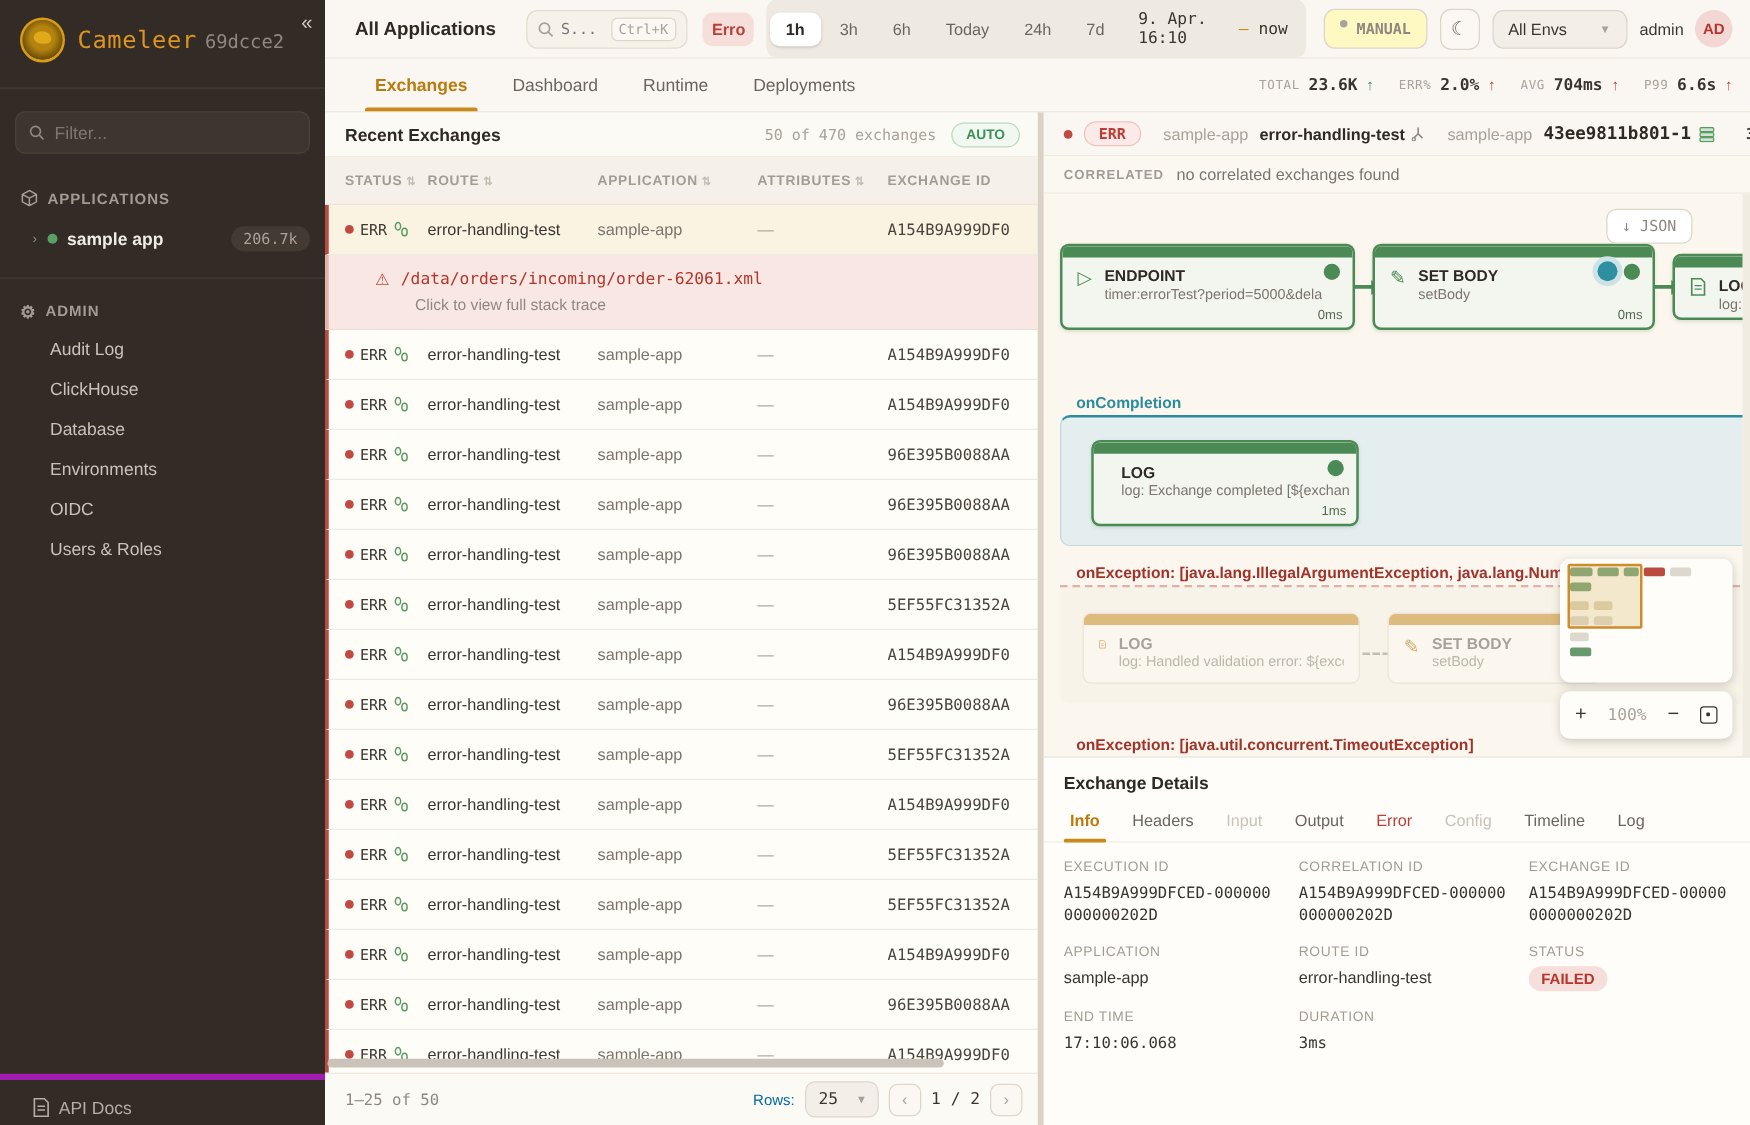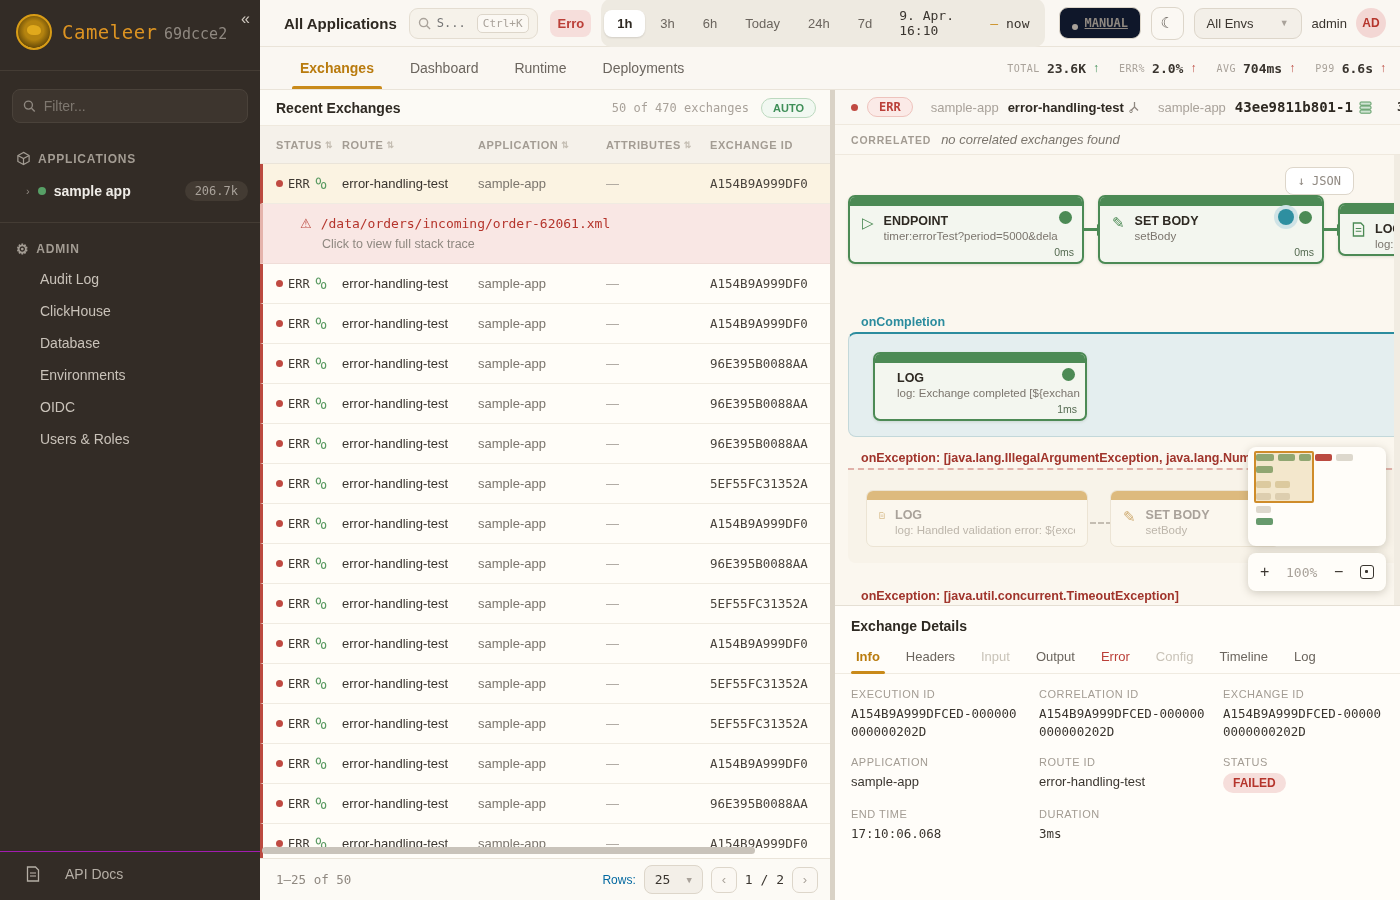--- a/index.html
+++ b/index.html
@@ -20,38 +20,38 @@
   .filter-wrap input { background:transparent; border:none; outline:none; color:#cfc8bf; font-size:14px; width:100%; font-family:"Liberation Sans", sans-serif; }
   .filter-wrap input::placeholder { color:#7e776f; }
   .sec-label { display:flex; align-items:center; gap:7px; padding:18px 16px 6px; font-size:12px; font-weight:bold; letter-spacing:.8px; color:#a39c93; }
   .app-item { display:flex; align-items:center; gap:8px; padding:9px 12px 9px 26px; cursor:pointer; }
   .app-item .chev { color:#8f8880; font-size:11px; }
   .app-dot { width:8px; height:8px; border-radius:50%; background:#57a066; }
   .app-name { color:#efece7; font-weight:bold; font-size:14px; flex:1; }
   .count-badge { font-family:"DejaVu Sans Mono", monospace; font-size:12px; color:#a9a29a; background:#433b33; border-radius:10px; padding:3px 10px; }
   .admin-list { display:flex; flex-direction:column; }
   .admin-item { padding:8px 16px 8px 40px; font-size:14px; color:#c9c2b9; cursor:pointer; }
-  .side-bottom { margin-top:auto; border-top:1px solid #a21caf; padding:14px 16px 18px 26px; display:flex; align-items:center; gap:25px; font-size:14px; color:#b5aea5; cursor:pointer; }
+  .side-bottom { margin-top:auto; border-top:5px solid #a21caf; padding:14px 16px 6px 26px; display:flex; align-items:center; gap:7px; font-size:14px; color:#b5aea5; cursor:pointer; }
 
   
   .main { flex:1; display:flex; flex-direction:column; min-width:0; }
 
   
   .toph { height:47px; background:#faf7f2; border-bottom:1px solid #eae4d9; display:flex; align-items:center; gap:10px; padding:0 14px 0 24px; }
-  .toph-title { font-size:15px; font-weight:bold; color:#2e2922; margin-right:2px; white-space:nowrap; }
+  .toph-title { font-size:15px; font-weight:bold; color:#2e2922; margin-right:14px; white-space:nowrap; }
   .searchbox { display:flex; align-items:center; gap:6px; background:#f6f2ea; border:1px solid #e4ddd1; border-radius:9px; padding:5px 8px; }
   .searchbox input { border:none; outline:none; background:transparent; width:34px; font-family:"DejaVu Sans Mono", monospace; font-size:12px; color:#6b655e; }
   .kbd { font-family:"DejaVu Sans Mono", monospace; font-size:11px; color:#a9a29a; border:1px solid #ddd6ca; border-radius:5px; padding:2px 5px; background:#fbf8f3; }
   .chip-error { background:#f6dedb; color:#bb3f38; font-weight:bold; font-size:13px; border-radius:8px; padding:6px 8px; margin-left:2px; white-space:nowrap; overflow:hidden; max-width:42px; }
   .seg { display:flex; align-items:center; background:#eeeae1; border-radius:10px; padding:3px; gap:2px; }
   .seg .seg-item { font-size:13px; color:#6b655e; padding:6px 13px; border-radius:8px; cursor:pointer; white-space:nowrap; }
   .seg .seg-item.active { background:#fff; color:#2e2922; font-weight:bold; box-shadow:0 1px 2px rgba(0,0,0,.12); }
   .seg .seg-date { font-family:"DejaVu Sans Mono", monospace; font-size:13px; color:#3a352f; padding:6px 12px; display:flex; gap:8px; align-items:center; }
   .seg .seg-date .dash { color:#c98a1a; }
-  .btn-manual { display:flex; align-items:flex-end; gap:7px; border:1px solid #ddd6ca; background:#0f172a; color:#8f8880; font-family:"DejaVu Sans Mono", monospace; font-size:12px; font-weight:bold; border-radius:9px; padding:8px 12px; cursor:pointer; margin-left:4px;text-decoration:underline; }
+  .btn-manual { display:flex; align-items:flex-start; gap:7px; border:1px solid #ddd6ca; background:#fef9c3; color:#8f8880; font-family:"DejaVu Sans Mono", monospace; font-size:12px; font-weight:bold; border-radius:9px; padding:8px 12px; cursor:pointer; margin-left:4px; }
   .btn-manual .mdot { width:6px; height:6px; border-radius:50%; background:#a9a29a; }
   .btn-moon { border:1px solid #ddd6ca; background:#fbf8f3; border-radius:9px; width:34px; height:33px; display:flex; align-items:center; justify-content:center; color:#6b655e; font-size:15px; cursor:pointer; }
   .sel-envs { display:flex; align-items:center; justify-content:space-between; gap:14px; border:1px solid #ddd6ca; background:#f3efe8; border-radius:9px; padding:7px 12px; font-size:13px; color:#3a352f; min-width:108px; cursor:pointer; }
   .sel-caret { color:#a9a29a; font-size:9px; }
   .userbox { display:flex; align-items:center; gap:9px; margin-left:auto; }
   .user-name { font-size:13px; color:#3a352f; }
   .avatar { width:30px; height:30px; border-radius:50%; background:#f3d7d4; color:#b5352c; font-weight:bold; font-size:12px; display:flex; align-items:center; justify-content:center; cursor:pointer; }
 
   
   .tabrow { height:43px; background:#faf7f2; border-bottom:1px solid #eae4d9; display:flex; align-items:stretch; padding:0 14px 0 24px; }
@@ -91,42 +91,42 @@
   .err-dot { width:7px; height:7px; border-radius:50%; background:#c04a42; flex:none; }
   .err-lbl { font-family:"DejaVu Sans Mono", monospace; font-size:12px; color:#3e3831; }
   .cell-route { width:136px; flex:none; font-size:13px; color:#3a352f; font-weight:500; }
   .cell-app { width:128px; flex:none; font-size:13px; color:#7b756d; }
   .cell-attr { width:104px; flex:none; font-size:13px; color:#a9a29a; }
   .cell-id { flex:1; min-width:0; font-family:"DejaVu Sans Mono", monospace; font-size:12.5px; color:#4a443d; white-space:nowrap; overflow:hidden; }
   .err-expand { background:#f9e7e4; border-left:3px solid #e5b3ab; border-bottom:1px solid #f0ddd8; padding:12px 16px 12px 37px; cursor:pointer; }
   .err-path-row { display:flex; align-items:center; gap:9px; }
   .warn-glyph { color:#bb4a40; font-size:13px; }
   .err-path { font-family:"DejaVu Sans Mono", monospace; font-size:13px; color:#b5352c; }
-  .err-hint { font-size:12.5px; color:#8f8880; margin:6px 0 0 22px; }
+  .err-hint { font-size:12.5px; color:#8f8880; margin:6px 0 0 32px; }
   .hscroll { position:absolute; bottom:4px; left:2px; width:493px; height:7px; border-radius:4px; background:#c9c3ba; }
   .lp-foot { height:42px; border-top:1px solid #eae4d9; background:#fcfaf5; display:flex; align-items:center; padding:0 12px 0 16px; gap:10px; }
   .pg-range { font-family:"DejaVu Sans Mono", monospace; font-size:12.5px; color:#8f8880; }
   .pg-right { margin-left:auto; display:flex; align-items:center; gap:8px; }
   .pg-rows-label { font-size:12px; color:#0369a1; }
   .pg-select { display:flex; align-items:center; gap:16px; border:1px solid #ddd6ca; background:#f3efe8; border-radius:8px; padding:6px 10px; font-family:"DejaVu Sans Mono", monospace; font-size:13px; color:#3a352f; cursor:pointer; }
   .pg-btn { border:1px solid #ddd6ca; background:#fbf8f3; border-radius:7px; width:26px; height:26px; display:flex; align-items:center; justify-content:center; color:#a9a29a; font-size:13px; cursor:pointer; }
   .pg-page { font-family:"DejaVu Sans Mono", monospace; font-size:13px; color:#3a352f; }
 
   
   .rpanel { flex:1; min-width:0; display:flex; flex-direction:column; background:#fbf7ef; }
   .ex-head { height:35px; background:#faf7f2; border-bottom:1px solid #efe9de; display:flex; align-items:center; gap:9px; padding:0 14px 0 16px; white-space:nowrap; overflow:hidden; }
   .errpill { border:1px solid #eec3bd; background:#fbeae7; color:#bb3f38; font-family:"DejaVu Sans Mono", monospace; font-size:12px; font-weight:bold; border-radius:12px; padding:2px 11px; }
   .vsep { width:1px; height:16px; background:#ddd6ca; }
   .ex-app { font-size:13px; color:#a9a29a; }
   .ex-route { font-size:13px; font-weight:bold; color:#2e2922; display:flex; align-items:center; gap:5px; }
   .ex-id { font-family:"DejaVu Sans Mono", monospace; font-size:14px; font-weight:bold; color:#2e2922; display:flex; align-items:center; gap:6px; }
   .ex-dur { font-family:"DejaVu Sans Mono", monospace; font-size:12px; font-weight:bold; color:#3a352f; margin-left:16px; }
   .corr { height:30px; border-bottom:1px solid #efe9de; background:#fbf8f2; display:flex; align-items:center; gap:10px; padding:0 16px; }
   .corr-lbl { font-size:10.5px; font-weight:bold; letter-spacing:.8px; color:#a39c93; }
-  .corr-txt { font-size:13px; font-style:italic; color:#7b756d;text-align:center; }
+  .corr-txt { font-size:13px; color:#7b756d;text-align:center; }
 
   .canvas { position:relative; height:450px; overflow:hidden; background:#fbf7ef; border-right:6px solid #f1ece2; }
   .json-btn { position:absolute; top:12px; right:40px; border:1px solid #ddd6ca; background:#fff; border-radius:8px; padding:6px 12px; font-family:"DejaVu Sans Mono", monospace; font-size:12px; color:#8f8880; cursor:pointer; z-index:3; }
   .node-row { position:absolute; top:40px; left:13px; display:flex; align-items:center; width:700px; }
   .fnode { background:#f3f6ef; border:2px solid #4c8a55; border-radius:7px; overflow:hidden; position:relative; box-shadow:0 1px 3px rgba(60,80,50,.15); flex:none; }
   .fnode .topbar { height:9px; background:#4c8a55; }
   .fnode .nbody { display:flex; gap:10px; padding:8px 12px 4px 12px; align-items:flex-start; }
   .fnode .nicon { color:#4c8a55; font-size:15px; line-height:1.2; }
   .fnode .ntitle { font-size:12.5px; font-weight:bold; color:#2e2922; }
   .fnode .nsub { font-size:11.5px; color:#7b756d; margin-top:2px; white-space:nowrap; overflow:hidden; max-width:190px; }

